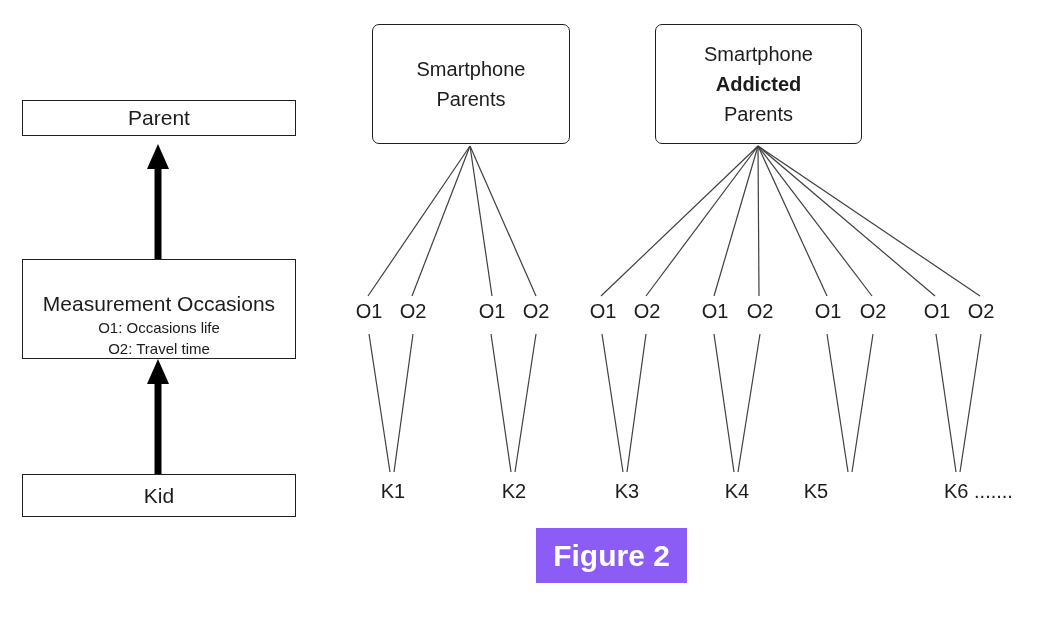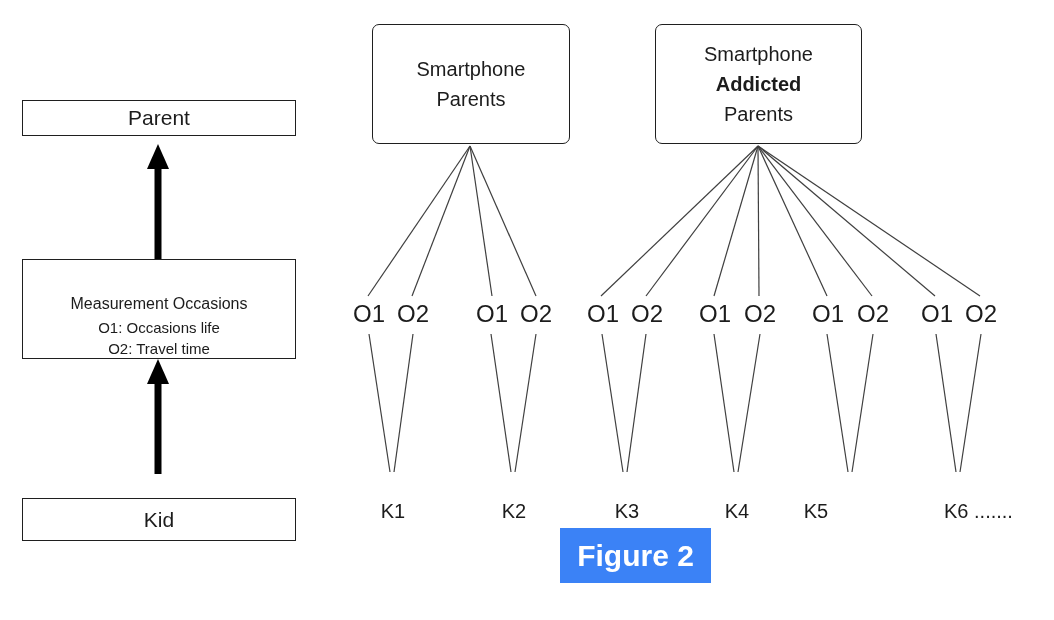--- a/index.html
+++ b/index.html
@@ -31,60 +31,59 @@
     flex-direction: column;
     align-items: center;
     justify-content: center;
     text-align: center;
   }
   .rect-box {
     left: 22px;
     width: 274px;
   }
   .parent-box  { top: 100px; height: 36px; font-size: 21px; }
-  .kid-box     { top: 474px; height: 43px; font-size: 21px; margin-top: 24px; }
+  .kid-box     { top: 474px; height: 43px; font-size: 21px; }
   .measure-box { top: 259px; height: 100px; }
-  .measure-title { font-size: 16px; line-height: 26px; margin-top: 32px; }
+  .measure-title { font-size: 21px; line-height: 26px; margin-top: 32px; }
   .measure-sub   { font-size: 15px; line-height: 21px; }
   .group-box {
     top: 24px;
     height: 120px;
     border-radius: 7px;
     font-size: 20px;
     line-height: 30px;
     justify-content: center;
   }
   .group-box .bold { font-weight: bold; }
   .non-addicted { left: 372px; width: 198px; }
   .addicted     { left: 655px; width: 207px; }
   .olabel {
     position: absolute;
     top: 300px;
     transform: translateX(-50%);
-    font-size: 24px;
+    font-size: 20px;
     white-space: nowrap;
   }
   .klabel {
     position: absolute;
     top: 480px;
     transform: translateX(-50%);
     font-size: 20px;
     white-space: nowrap;
-    margin-top: 20px;
   }
   .klabel.left-align {
     transform: none;
   }
   .caption {
     position: absolute;
-    left: 560px;
+    left: 536px;
     top: 528px;
     width: 151px;
     height: 55px;
-    background: #3b82f6;
+    background: #8b5cf6;
     color: #ffffff;
     font-size: 30px;
     font-weight: bold;
     display: flex;
     align-items: center;
     justify-content: center;
   }
 </style>
 </head>
 <body>

